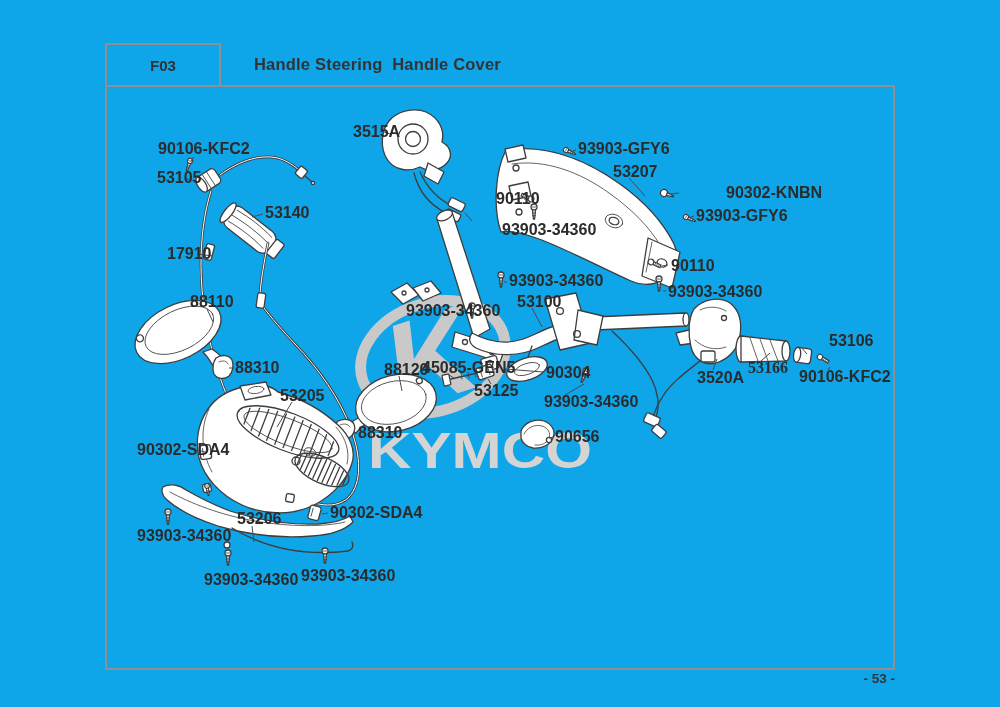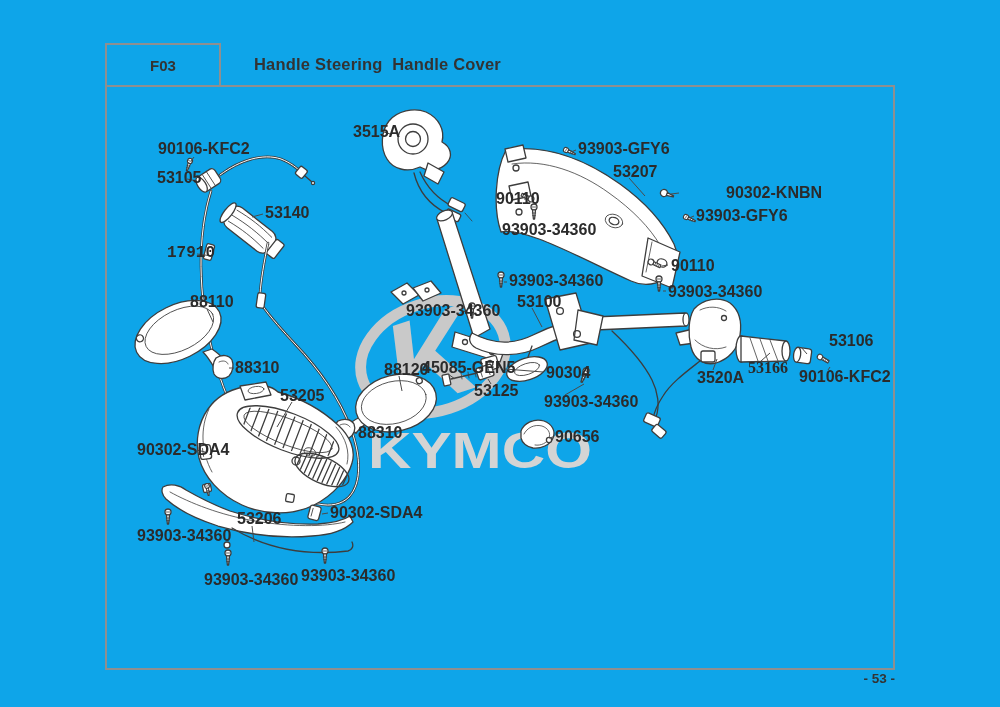--- a/index.html
+++ b/index.html
@@ -352,21 +352,21 @@
       <line x1="252" y1="526" x2="254" y2="542" class="ld"></line>
       <line x1="328" y1="513" x2="322" y2="514" class="ld"></line>
     </g>
   </svg>
 
   <div id="part-labels">
       <div class="part-label" style="left: 158px; top: 143px;">90106-KFC2</div>
       <div class="part-label" style="left: 157px; top: 172px;">53105</div>
       <div class="part-label" style="left: 353px; top: 126px;">3515A</div>
       <div class="part-label" style="left: 265px; top: 207px;">53140</div>
-      <div class="part-label" style="left: 167px; top: 248px; font-family: Liberation Mono, monospace;">17910</div>
+      <div class="part-label" style="left: 167px; top: 248px;">17910</div>
       <div class="part-label" style="left: 190px; top: 296px;">88110</div>
       <div class="part-label" style="left: 235px; top: 362px;">88310</div>
       <div class="part-label" style="left: 280px; top: 390px;">53205</div>
       <div class="part-label" style="left: 137px; top: 444px;">90302-SDA4</div>
       <div class="part-label" style="left: 384px; top: 364px;">88120</div>
       <div class="part-label" style="left: 358px; top: 427px;">88310</div>
       <div class="part-label" style="left: 422px; top: 362px;">45085-GEN5</div>
       <div class="part-label" style="left: 474px; top: 385px;">53125</div>
       <div class="part-label" style="left: 546px; top: 367px;">90304</div>
       <div class="part-label" style="left: 544px; top: 396px;">93903-34360</div>

